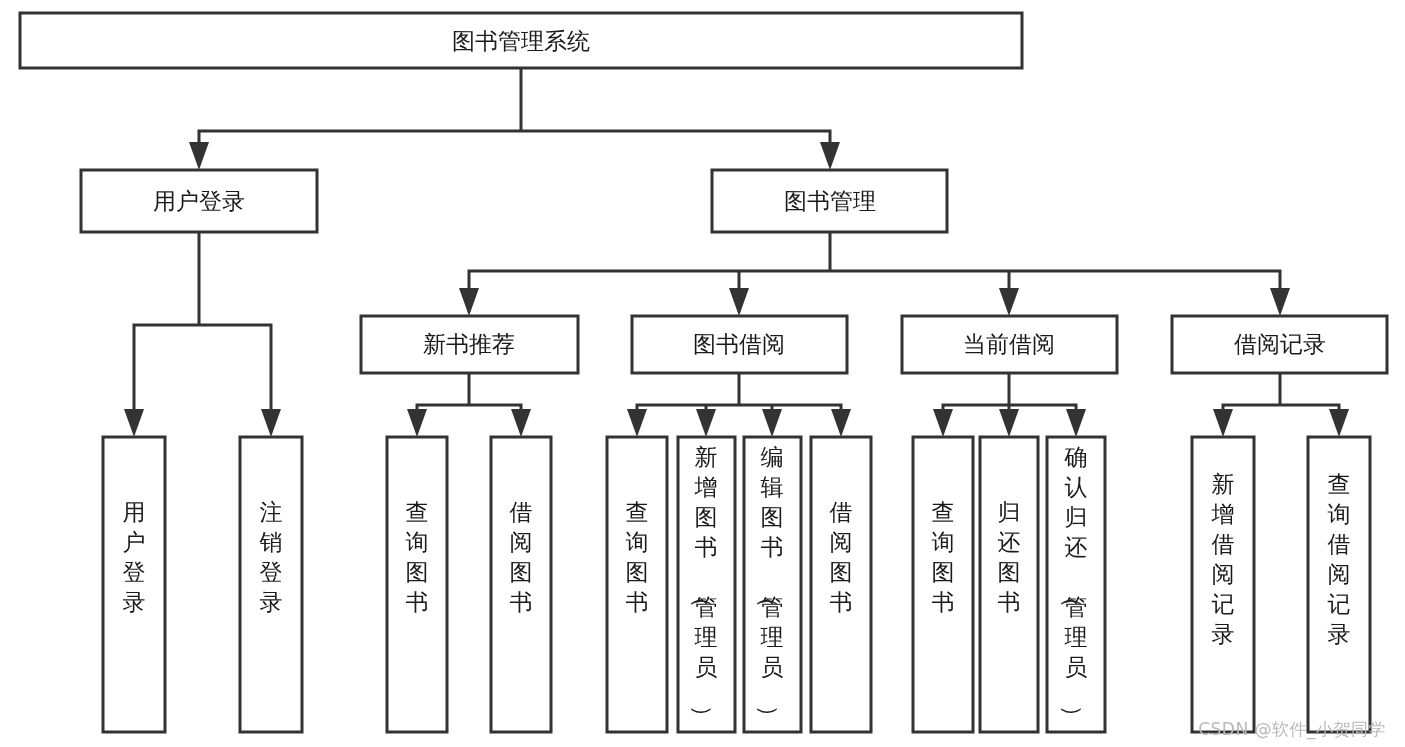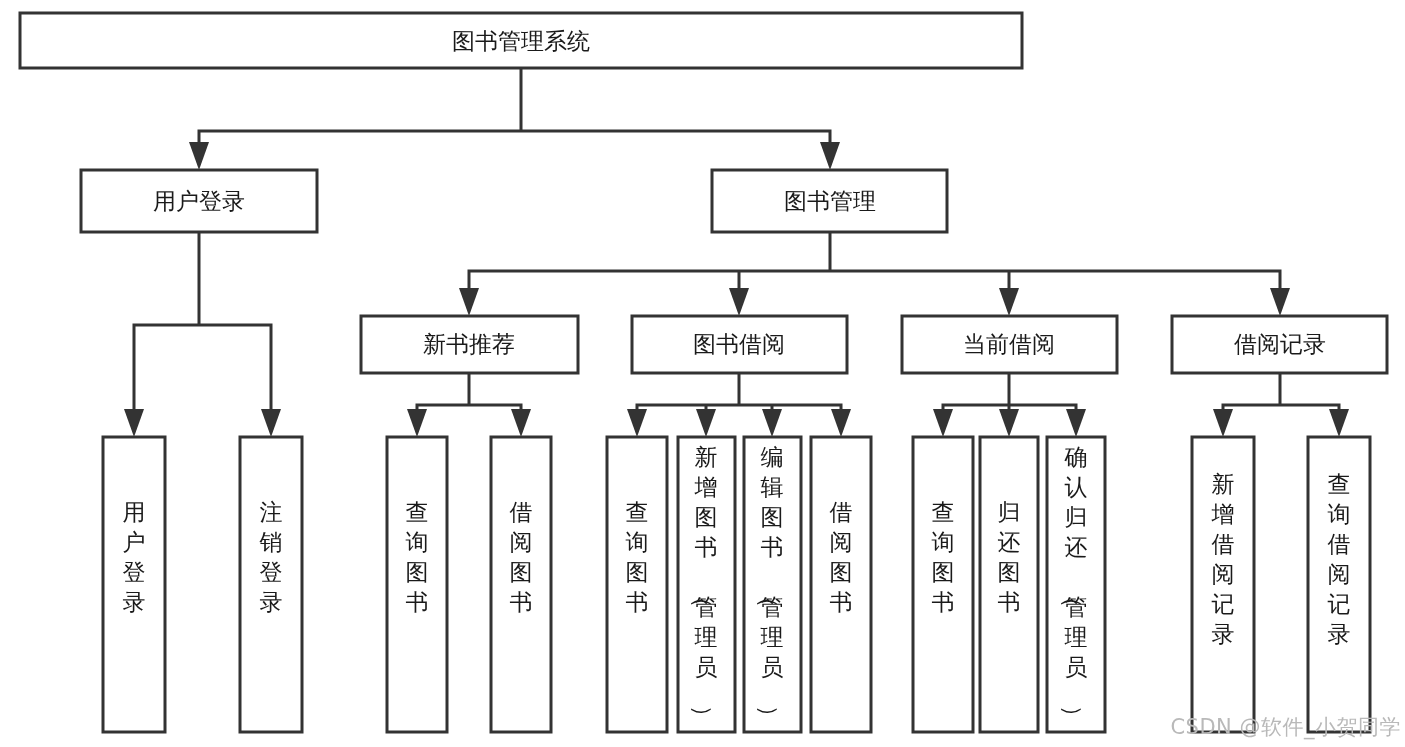--- a/index.html
+++ b/index.html
@@ -49,24 +49,24 @@
     dominant-baseline: middle;
   }
   .node-label-v {
     font-family: "DejaVu Sans", "Liberation Sans", sans-serif;
     font-size: 23px;
     fill: #1a1a1a;
     text-anchor: middle;
   }
   .watermark {
     position: absolute;
-    right: 4px;
+    right: 19px;
     bottom: 6px;
     font-family: "DejaVu Sans", "Liberation Sans", sans-serif;
-    font-size: 21px;
+    font-size: 17px;
     color: #b9b9b9;
     letter-spacing: 0.5px;
     white-space: nowrap;
     pointer-events: none;
   }
 </style>
 </head>
 <body>
 
 <div id="diagram-root">

